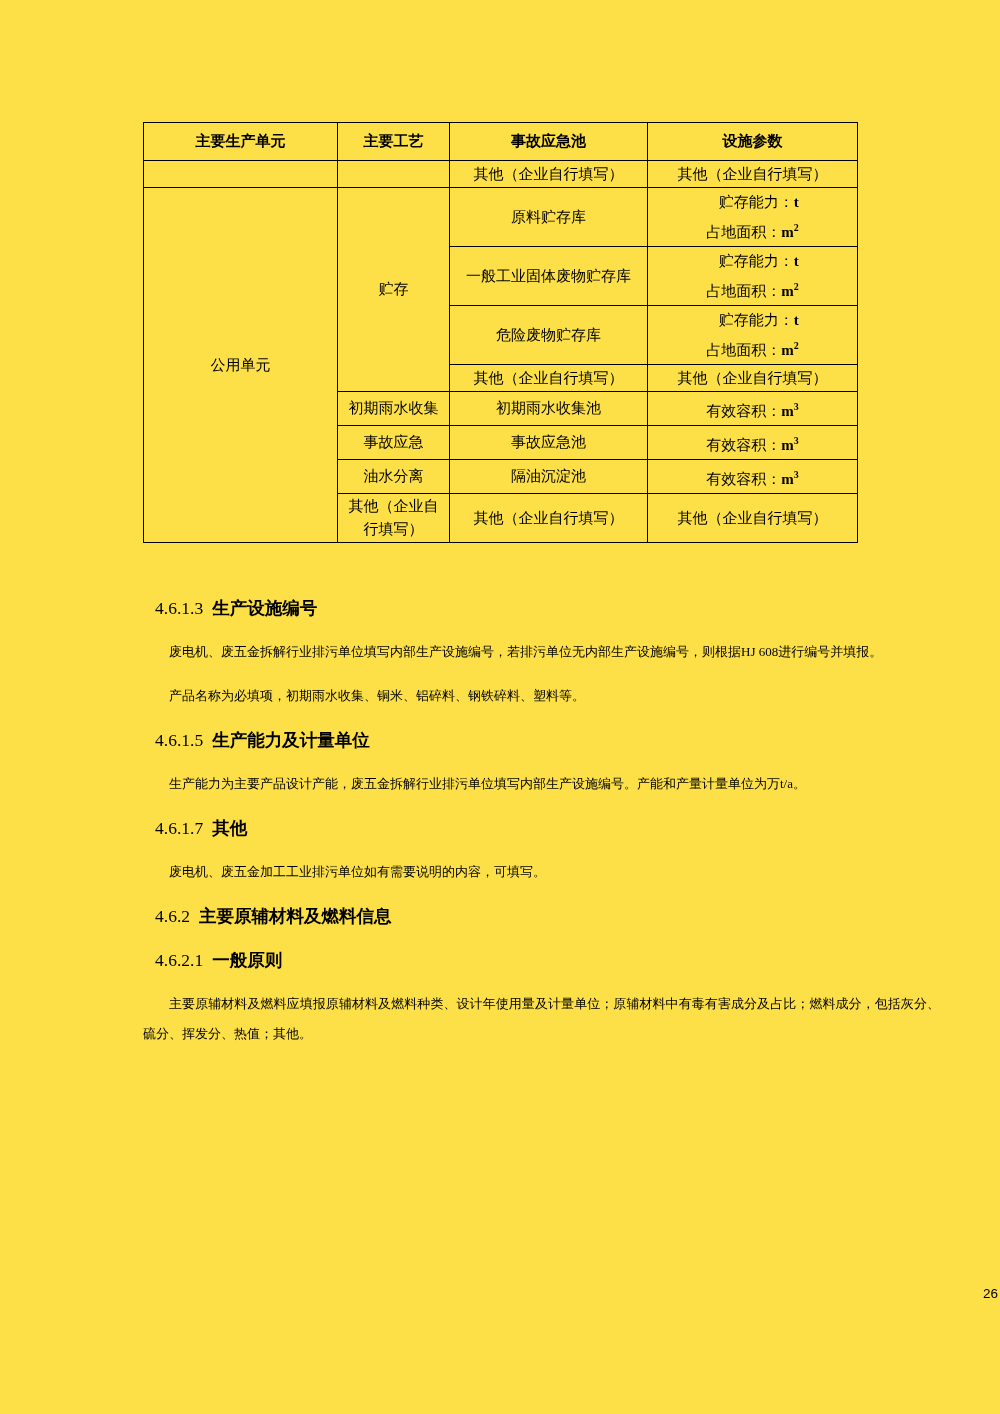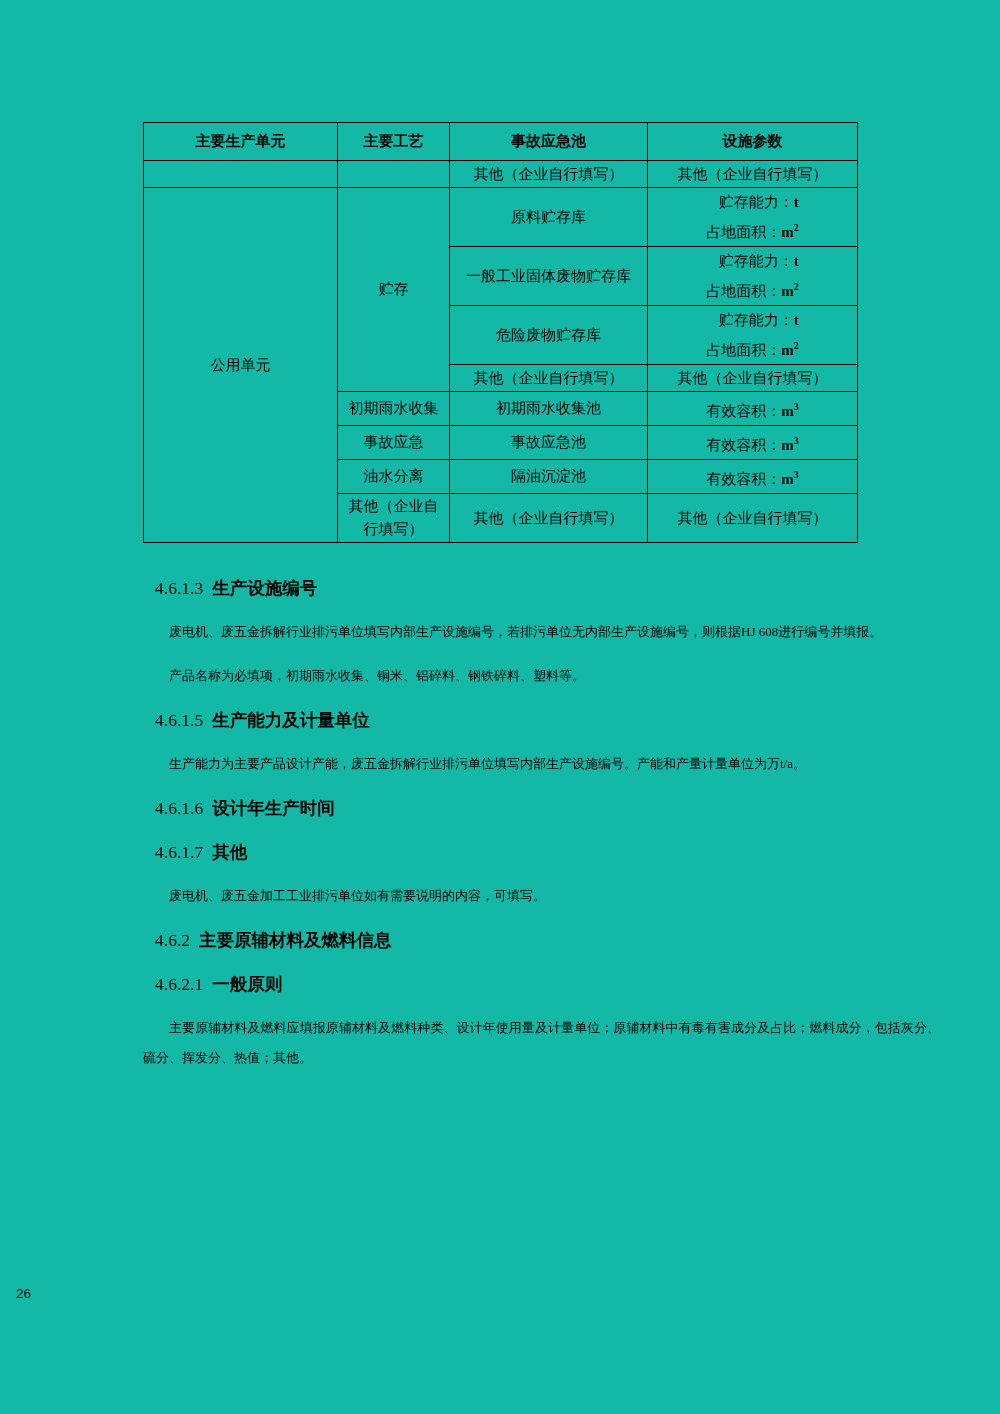--- a/index.html
+++ b/index.html
@@ -1,19 +1,19 @@
 <!DOCTYPE html>
 <html><head>
 <meta charset="utf-8">
 <style>
   html, body { margin: 0; padding: 0; background: #e8e8e8; }
   .page {
     width: 1000px;
     height: 1414px;
-    background: #14b8a6;
+    background: #fde047;
     color: #000000;
     position: relative;
     box-sizing: border-box;
     padding: 122px 60px 0 143px;
     font-family: "Liberation Serif", serif;
     margin: 0 auto;
     overflow: hidden;
   }
 
   
@@ -48,43 +48,43 @@
   .pline { line-height: 26px; }
 
   
   .sec-h {
     margin: 14px 0;
     padding-left: 12px;
     font-size: 17.5px;
     line-height: 30px;
     font-weight: normal;
   }
-  .sec-h.first { margin-top: 30px; }
+  .sec-h.first { margin-top: 50px; }
   .sec-h .num {
     font-family: "Liberation Serif", serif;
     margin-right: 9px;
   }
   .sec-h .ttl {
     font-family: "Liberation Sans", sans-serif;
     font-weight: bold;
   }
   p.body {
     margin: 14px 0;
     font-size: 13px;
     line-height: 30px;
     text-align: justify;
     text-indent: 2em;
   }
 
   
   .pagenum {
     position: absolute;
-    left: 0; right: 12px;
+    left: 0; right: 2px;
     top: 1286px;
-    text-align: left;
+    text-align: right;
     font-family: "Liberation Sans", sans-serif;
     font-size: 13.5px;
     margin-left: 16px;
   }
 </style>
 </head>
 <body>
 
 <div class="page">
 
@@ -165,21 +165,20 @@
     </table>
 
   <h3 class="sec-h first"><span class="num">4.6.1.3</span><span class="ttl">生产设施编号</span></h3>
   <p class="body">废电机、废五金拆解行业排污单位填写内部生产设施编号，若排污单位无内部生产设施编号，则根据HJ 608进行编号并填报。</p>
 
   <p class="body">产品名称为必填项，初期雨水收集、铜米、铝碎料、钢铁碎料、塑料等。</p>
 
   <h3 class="sec-h"><span class="num">4.6.1.5</span><span class="ttl">生产能力及计量单位</span></h3>
   <p class="body">生产能力为主要产品设计产能，废五金拆解行业排污单位填写内部生产设施编号。产能和产量计量单位为万t/a。</p>
 
-  <h3 class="sec-h"><span class="num">4.6.1.6</span><span class="ttl">设计年生产时间</span></h3>
 
   <h3 class="sec-h"><span class="num">4.6.1.7</span><span class="ttl">其他</span></h3>
   <p class="body">废电机、废五金加工工业排污单位如有需要说明的内容，可填写。</p>
 
   <h3 class="sec-h"><span class="num">4.6.2</span><span class="ttl">主要原辅材料及燃料信息</span></h3>
 
   <h3 class="sec-h"><span class="num">4.6.2.1</span><span class="ttl">一般原则</span></h3>
   <p class="body">主要原辅材料及燃料应填报原辅材料及燃料种类、设计年使用量及计量单位；原辅材料中有毒有害成分及占比；燃料成分，包括灰分、硫分、挥发分、热值；其他。</p>
 
   <div class="pagenum">26</div>

